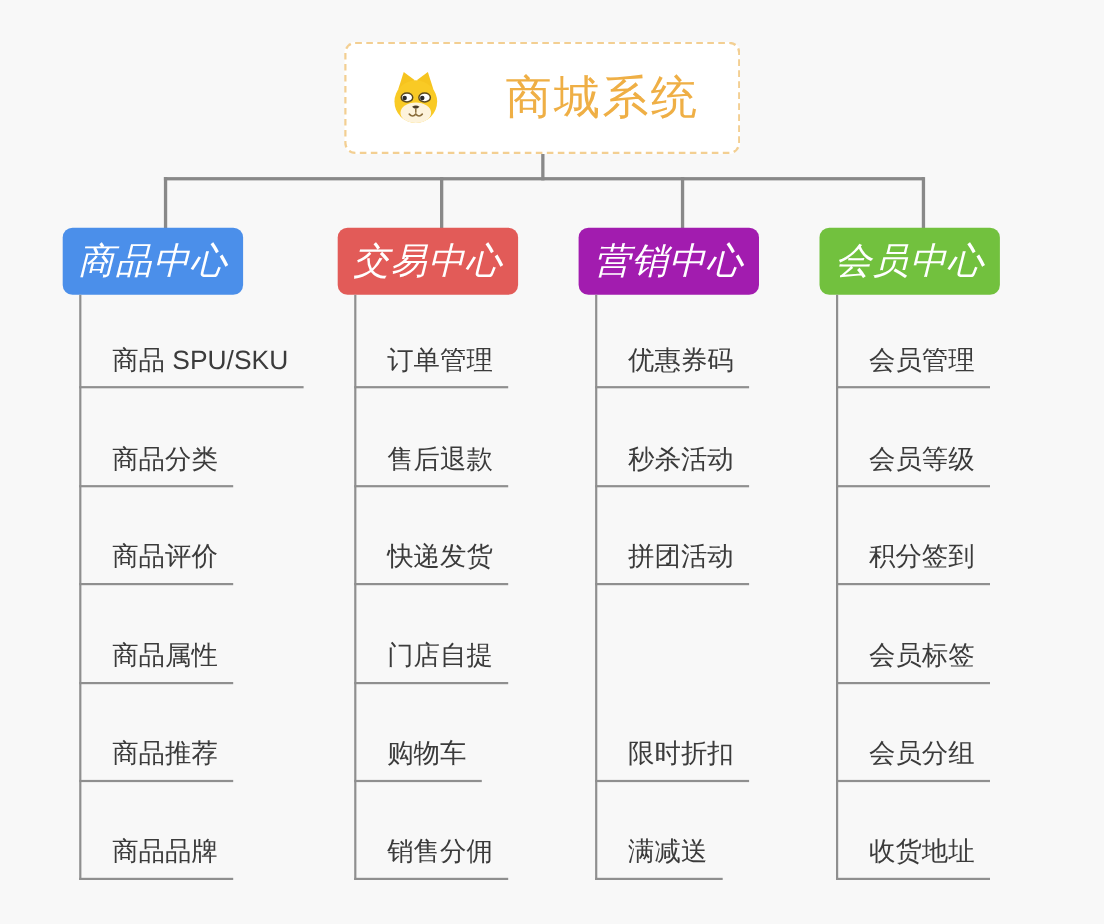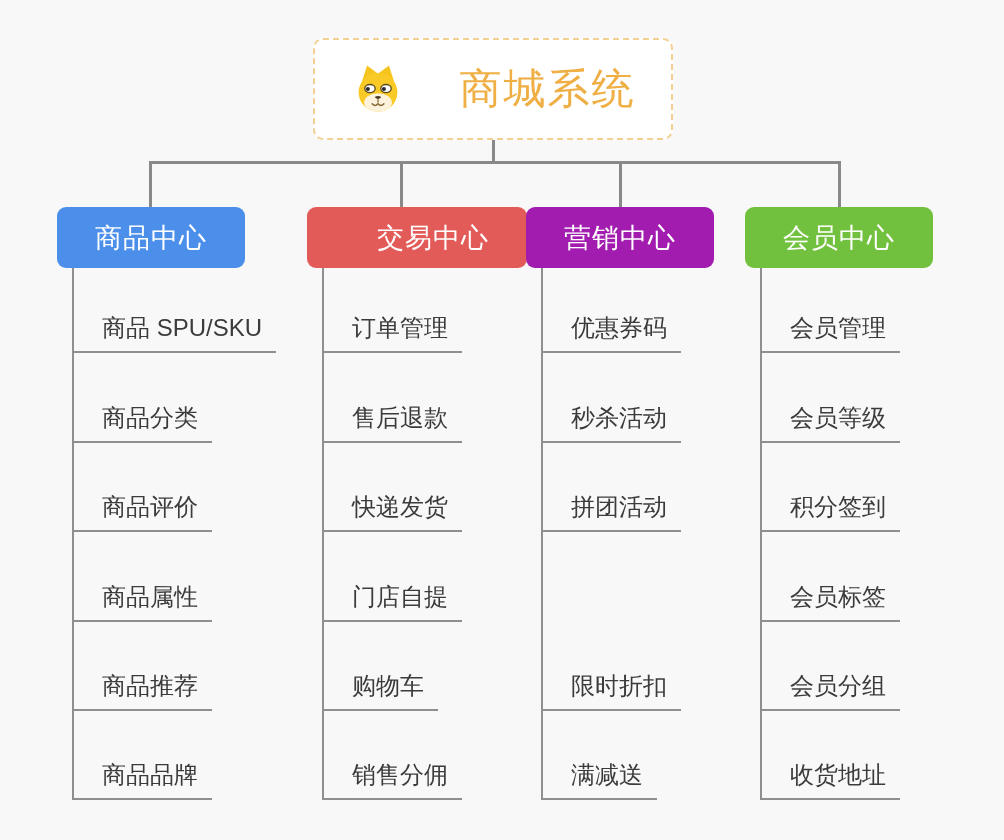--- a/index.html
+++ b/index.html
@@ -45,30 +45,31 @@
   .drop  { top: 161px; width: 3px; height: 47px; }
   .drop.d0 { left: 149px; }
   .drop.d1 { left: 400px; }
   .drop.d2 { left: 619px; }
   .drop.d3 { left: 838px; }
 
   
   .branch-header {
     position: absolute;
     top: 207px;
-    width: 188px; height: 61px;
+    width: 164px; height: 61px;
     border-radius: 9px;
     color: #ffffff;
-    font-size: 27px;
+    font-size: 33px;
     font-weight: 500;
     letter-spacing: 1px;
     display: flex;
     align-items: center;
     justify-content: center;
     cursor: default;
+    font-style: italic;
   }
   .branch-header.c0 { left: 57px;  }
   .branch-header.c1 { left: 307px; }
   .branch-header.c2 { left: 526px; }
   .branch-header.c3 { left: 745px; }
 
   
   .trunk {
     position: absolute;
     top: 268px;
@@ -125,21 +126,21 @@
   </div>
 
   <div class="connector stem" style="background: rgb(137, 137, 137);"></div>
   <div class="connector bus" style="background: rgb(137, 137, 137);"></div>
   <div class="connector drop d0" style="background: rgb(137, 137, 137);"></div>
   <div class="connector drop d1" style="background: rgb(137, 137, 137);"></div>
   <div class="connector drop d2" style="background: rgb(137, 137, 137);"></div>
   <div class="connector drop d3" style="background: rgb(137, 137, 137);"></div>
 
   <div class="branch-header c0" style="background: rgb(75, 143, 234);">商品中心</div>
-  <div class="branch-header c1" style="background: rgb(226, 91, 88); padding-left: 32px;">交易中心</div>
+  <div class="branch-header c1" style="background: rgb(226, 91, 88);">交易中心</div>
   <div class="branch-header c2" style="background: #a21caf;">营销中心</div>
   <div class="branch-header c3" style="background: rgb(114, 193, 62);">会员中心</div>
 
   <div class="trunk c0"></div>
   <div class="trunk c1"></div>
   <div class="trunk c2"></div>
   <div class="trunk c3"></div>
 
   <div class="leaf c0 r0">商品 SPU/SKU</div>
   <div class="leaf c0 r1">商品分类</div>

